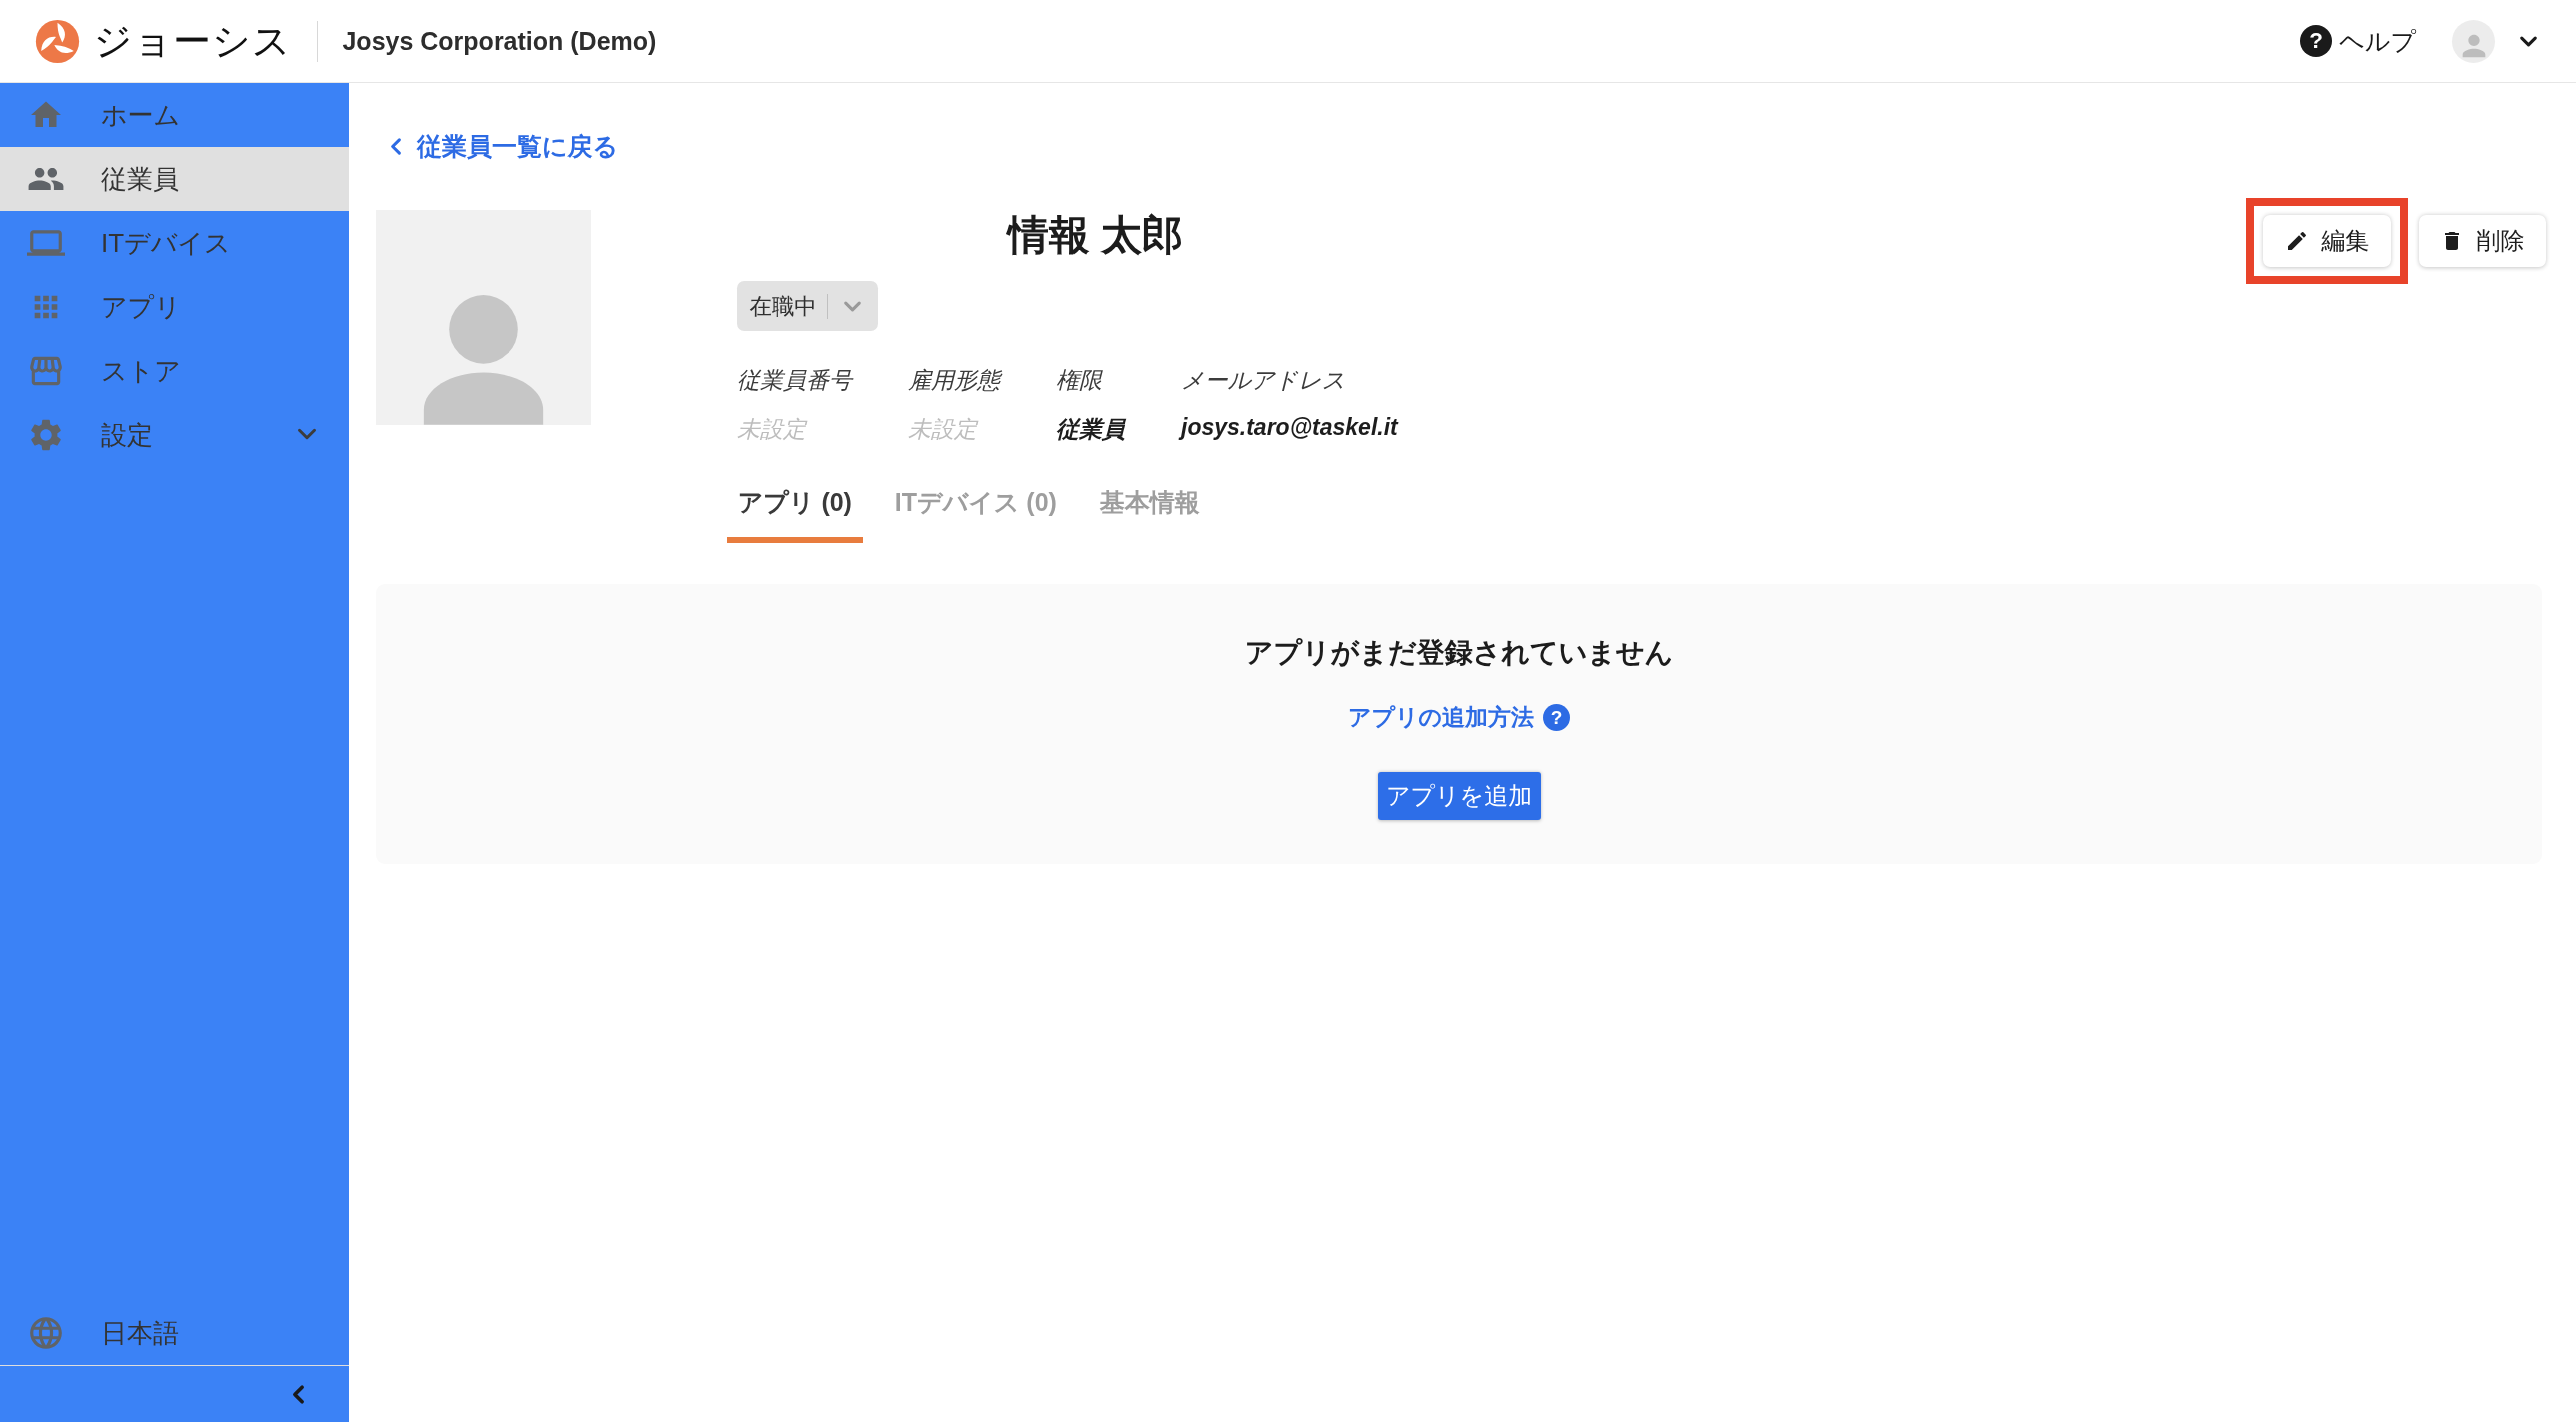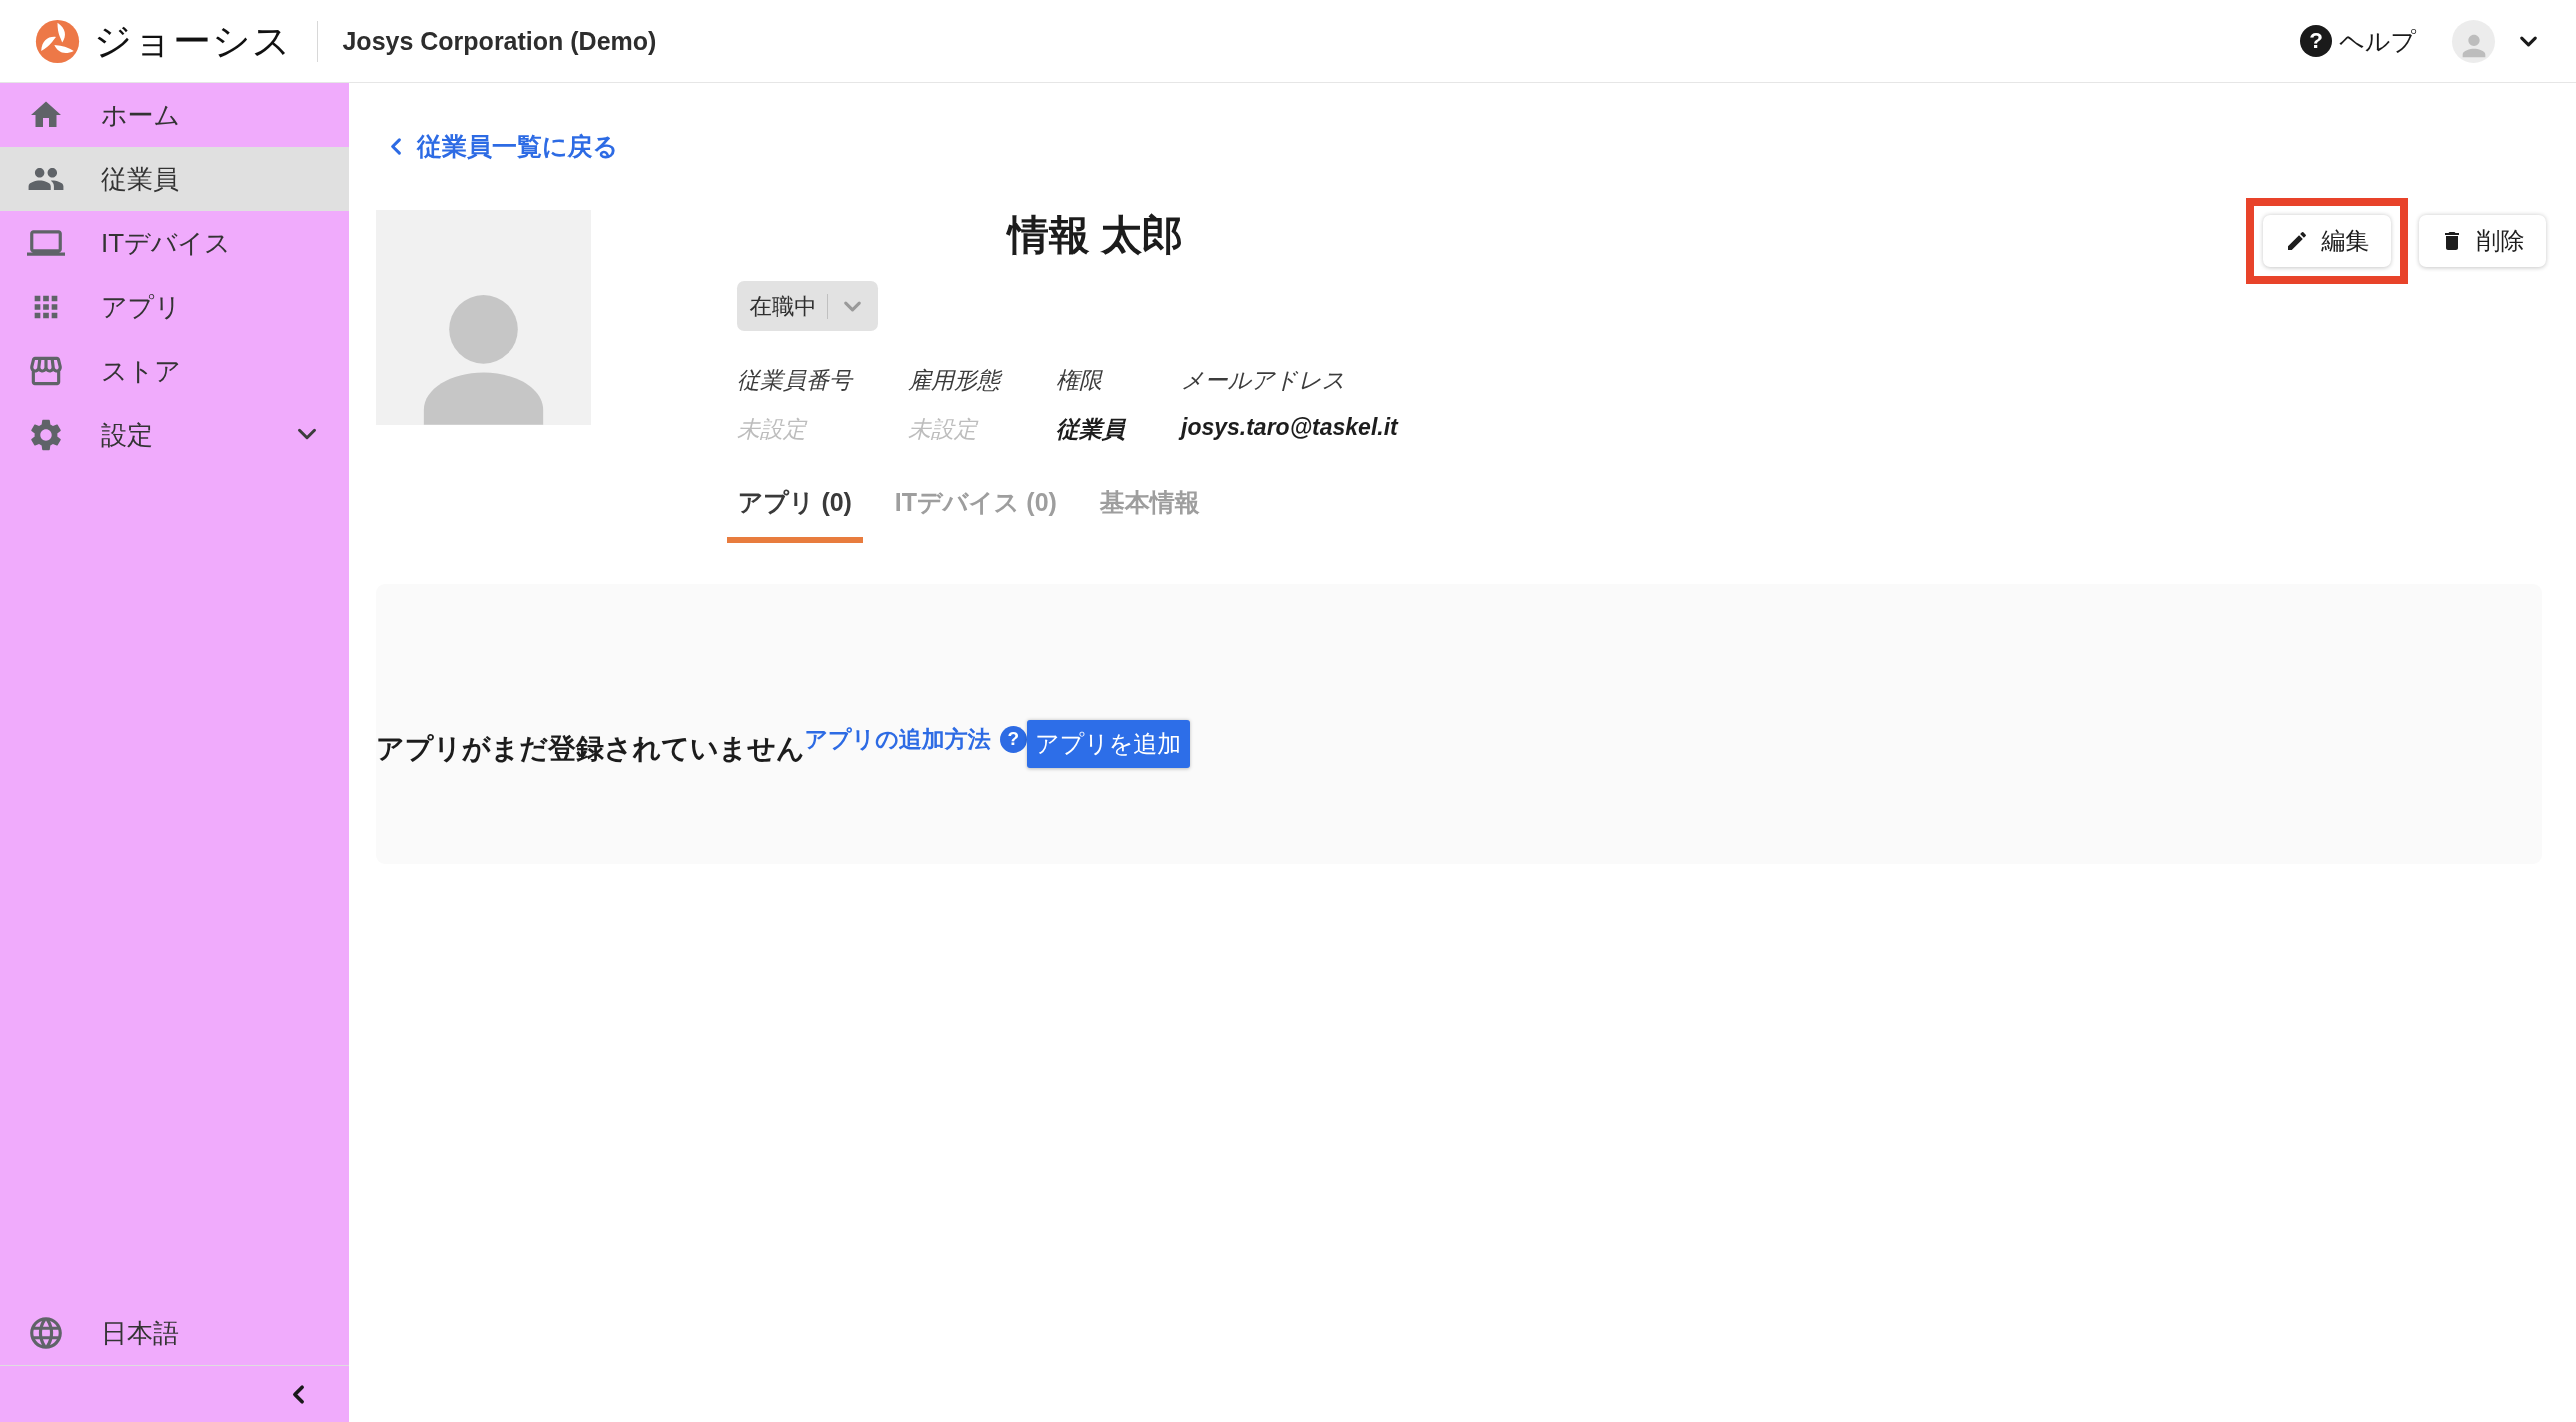--- a/index.html
+++ b/index.html
@@ -14,21 +14,21 @@
   .header-divider { width:0.9px; height:41px; background:#d8d8d8; margin:0 25px; }
   .company-name { font-size:25px; font-weight:700; color:#2d2d2d; }
   .header-spacer { flex:1; }
   .help { display:flex; align-items:center; gap:7.2px; cursor:pointer; }
   .help-icon { width:32px; height:32px; border-radius:50%; background:#1a1a1a; color:#fff; font-size:22.4px; font-weight:700; display:flex; align-items:center; justify-content:center; }
   .help-label { font-size:25px; color:#1a1a1a; }
   .header-avatar { width:43px; height:43px; border-radius:50%; background:#ececec; margin-left:36px; display:flex; align-items:flex-end; justify-content:center; overflow:hidden; }
   .chev-down-hdr { margin-left:20px; }
 
   
-  .sidebar { position:absolute; top:83px; left:0; width:349px; height:1339px; background:#f0abfc; display:flex; flex-direction:column; }
+  .sidebar { position:absolute; top:83px; left:0; width:349px; height:1339px; background:#3b82f6; display:flex; flex-direction:column; }
   .side-item { height:64px; display:flex; align-items:center; padding:0 27px; cursor:pointer; }
   .side-item.active { background:#e0e0e0; }
   .side-item .s-icon { width:38px; height:38px; flex:0 0 38px; display:flex; align-items:center; justify-content:center; }
   .side-item .s-label { margin-left:36px; font-size:26px; color:#333; }
   .side-item .s-chevron { margin-left:auto; }
   .side-spacer { flex:1; }
   .side-footer-divider { border-top:0.9px solid #dedede; }
   .collapse-bar { height:56px; display:flex; align-items:center; justify-content:flex-end; padding-right:36px; cursor:pointer; }
 
   svg.ico { fill:#5f6368; }
@@ -50,21 +50,21 @@
 
   .actions { position:absolute; top:115px; right:30px; display:flex; align-items:center; }
   .btn-plain { display:flex; align-items:center; gap:12.5px; background:#fff; border:none; border-radius:7.2px; height:52px; padding:0 21.5px; font-size:24px; color:#1d1d1d; box-shadow:0 0.9px 4.5px rgba(0,0,0,0.22); cursor:pointer; font-family:inherit; }
   .annotation-box { border:8px solid #e8432a; padding:9px; margin-right:10.7px; }
 
   .tabs { position:absolute; left:378px; top:403px; left:378px; display:flex; }
   .tabs { left:378px; }
   .tab { padding:0 10.7px 18px 10.7px; margin-right:21.5px; font-size:25px; font-weight:700; color:#9e9e9e; cursor:pointer; border-bottom:6.3px solid transparent; }
   .tab.active { color:#3a3a3a; border-bottom-color:#e87c3e; }
 
-  .panel { position:absolute; left:27px; top:501px; width:2166px; height:280px; background:#fafafa; border-radius:9px; display:flex; flex-direction:row; align-items:center; }
+  .panel { position:absolute; left:27px; top:501px; width:2166px; height:280px; background:#fafafa; border-radius:9px; display:flex; flex-direction:column; align-items:center; }
   .empty-title { margin-top:50px; font-size:28px; font-weight:700; color:#1c1c1c; }
   .empty-link { margin-top:30px; display:flex; align-items:center; gap:9px; color:#2d6be4; font-size:23px; font-weight:700; cursor:pointer; }
   .q-icon-blue { width:27px; height:27px; border-radius:50%; background:#2d6be4; color:#fff; font-size:19px; font-weight:700; display:flex; align-items:center; justify-content:center; }
   .btn-primary { margin-top:39px; width:163px; height:48px; background:#2d6ee8; color:#fff; border:none; border-radius:3px; font-size:24px; font-family:Liberation Sans, sans-serif; cursor:pointer; box-shadow:0 0.9px 3.6px rgba(0,0,0,0.25); }
 </style>
 </head>
 <body>
 
 <div class="page">
 

